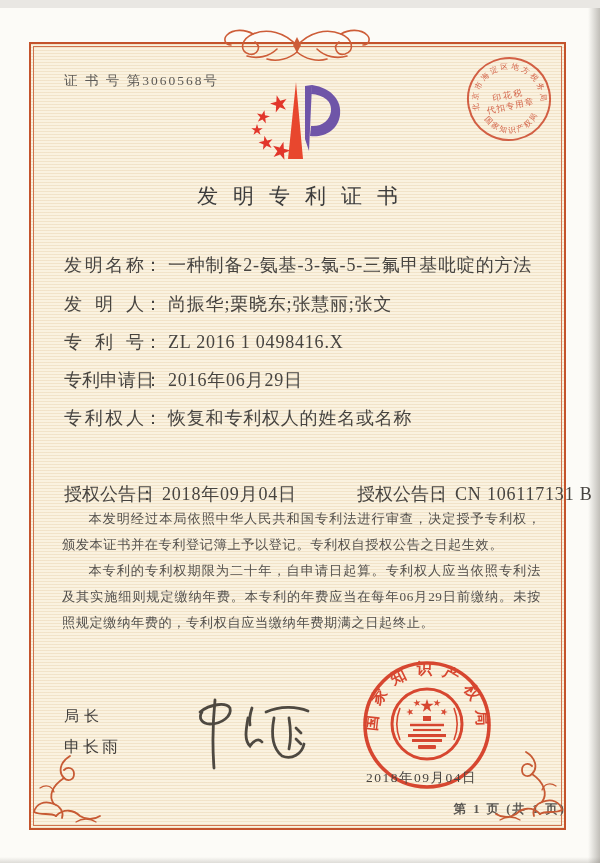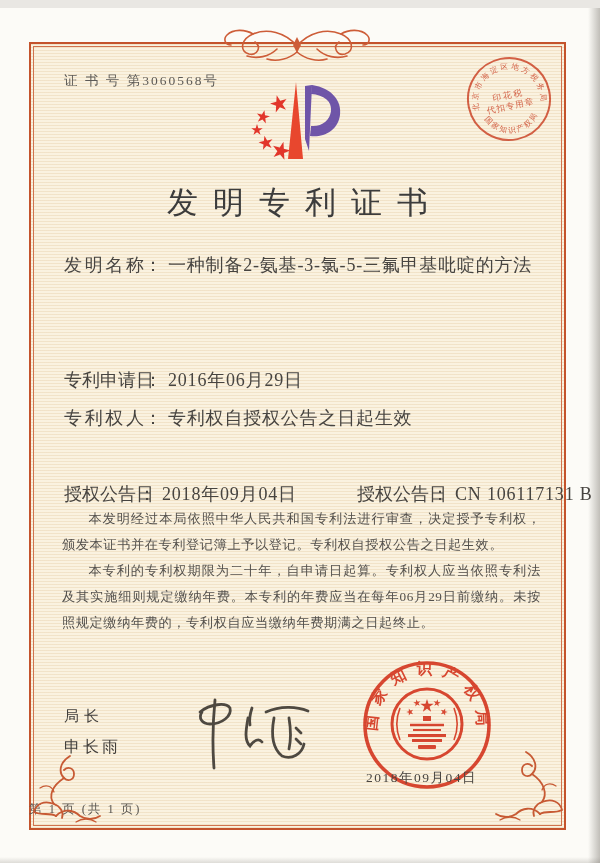--- a/index.html
+++ b/index.html
@@ -17,37 +17,37 @@
   .frame{
     position:absolute;left:29px;top:34px;width:537px;height:788px;
     border:2px solid #c4532c;box-sizing:border-box;
     background:
       repeating-linear-gradient(to bottom,rgba(222,192,146,.30) 0 1px,rgba(0,0,0,0) 1px 3px),
       #faf2e0;
   }
   .frame::before{content:'';position:absolute;inset:2px;border:1px solid #d0734e;pointer-events:none;}
   .abs{position:absolute;}
   .cert-no{left:64px;top:64px;font-size:13.5px;color:#5d5a56;letter-spacing:2px;}
-  .title{left:29px;top:174px;width:537px;text-align:center;font-size:31px;color:#3c3c3c;
+  .title{left:29px;top:174px;width:537px;text-align:center;font-size:21px;color:#3c3c3c;
     letter-spacing:15px;text-indent:15px;font-weight:500;}
   .field-row{left:64px;width:478px;font-size:18px;color:#474440;white-space:nowrap;}
   .flabel{display:inline-block;width:80px;text-align:justify;text-align-last:justify;
     vertical-align:top;color:#474440;}
   .fcolon{display:inline-block;margin-right:6px;color:#474440;}
   .fvalue{letter-spacing:.8px;}
   .fgroup2{position:absolute;left:293px;top:0;white-space:nowrap;}
   .fgroup2 .flabel{width:74px;}
   .body-text{left:62px;top:498px;width:479px;font-size:13.2px;line-height:26px;
     color:#53504c;text-align:justify;letter-spacing:.6px;}
   .body-text p{margin:0;text-indent:2em;}
   .signer-title{left:64px;top:699px;font-size:15px;color:#413e3a;letter-spacing:5px;}
   .signer-name{left:64px;top:729px;font-size:16px;color:#413e3a;letter-spacing:3px;}
   .seal-date{left:366px;top:761px;font-size:13.5px;color:#494540;letter-spacing:1.5px;z-index:6;}
-  .footer{left:29px;top:793px;width:537px;text-align:left;font-size:12.5px;
-    color:#5b5853;letter-spacing:2px;}
+  .footer{left:29px;top:793px;width:537px;text-align:right;font-size:12.5px;
+    color:#5b5853;letter-spacing:2px;font-weight:bold;}
   .stamp{mix-blend-mode:multiply;}
   svg{display:block;}
 </style>
 </head>
 <body>
 
 <div class="page">
 
   <div class="frame"></div>
 
@@ -127,25 +127,31 @@
       <text x="509" y="90" text-anchor="middle" font-size="8.6" letter-spacing="2">印花税</text>
       <text x="509" y="101" text-anchor="middle" font-size="8.6" letter-spacing="1">代扣专用章</text>
     </g>
   </svg>
 
   <div class="abs title">发明专利证书</div>
 
   <div class="abs field-row" style="top:245px">
     <span class="flabel">发明名称</span><span class="fcolon">：</span><span class="fvalue">一种制备2-氨基-3-氯-5-三氟甲基吡啶的方法</span>
   </div>
+  <div class="abs field-row" style="top:284px">
+    <span class="flabel">发明人</span><span class="fcolon">：</span><span class="fvalue">尚振华;栗晓东;张慧丽;张文</span>
+  </div>
+  <div class="abs field-row" style="top:322px">
+    <span class="flabel">专利号</span><span class="fcolon">：</span><span class="fvalue">ZL 2016 1 0498416.X</span>
+  </div>
   <div class="abs field-row" style="top:360px">
     <span class="flabel">专利申请日</span><span class="fcolon">：</span><span class="fvalue">2016年06月29日</span>
   </div>
   <div class="abs field-row" style="top:398px">
-    <span class="flabel">专利权人</span><span class="fcolon">：</span><span class="fvalue">专利权自授权公告之日起生效</span>
+    <span class="flabel">专利权人</span><span class="fcolon">：</span><span class="fvalue">恢复和专利权人的姓名或名称</span>
   </div>
   <div class="abs field-row" style="top:474px">
     <span class="flabel" style="width:74px">授权公告日</span><span class="fcolon">：</span><span class="fvalue">2018年09月04日</span>
     <span class="fgroup2">
       <span class="flabel">授权公告日</span><span class="fcolon">：</span><span class="fvalue">CN 106117131 B</span>
     </span>
   </div>
 
   <div class="abs body-text">
     <p>本发明经过本局依照中华人民共和国专利法进行审查，决定授予专利权，颁发本证书并在专利登记簿上予以登记。专利权自授权公告之日起生效。</p>

